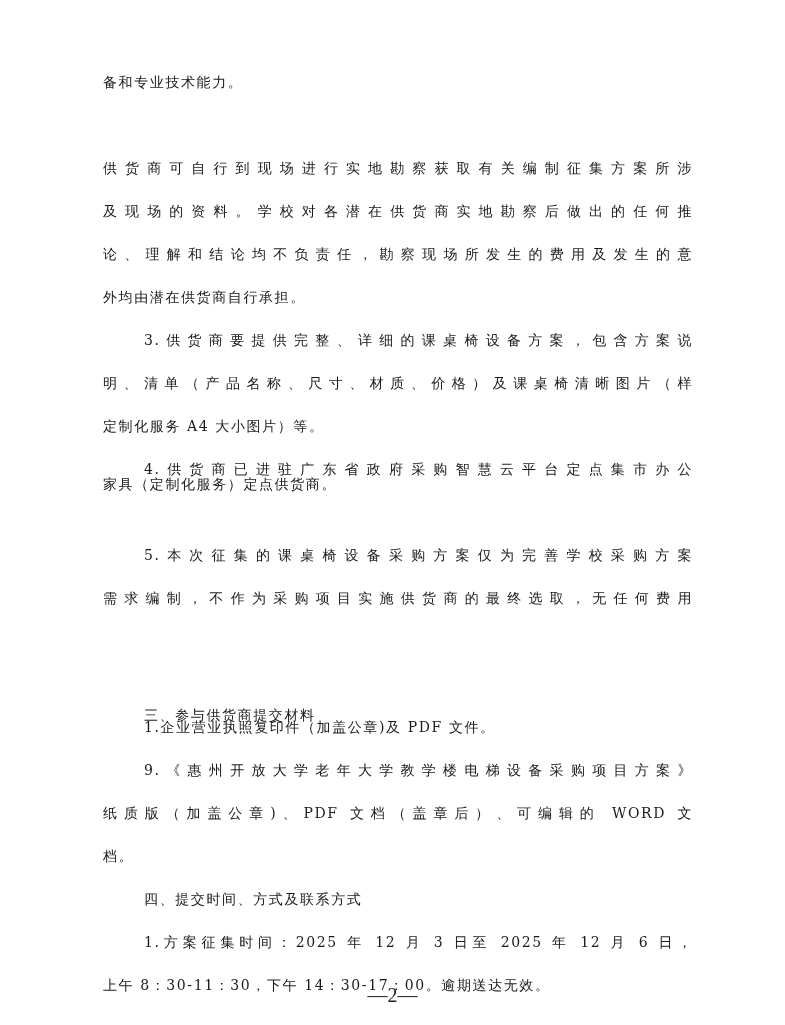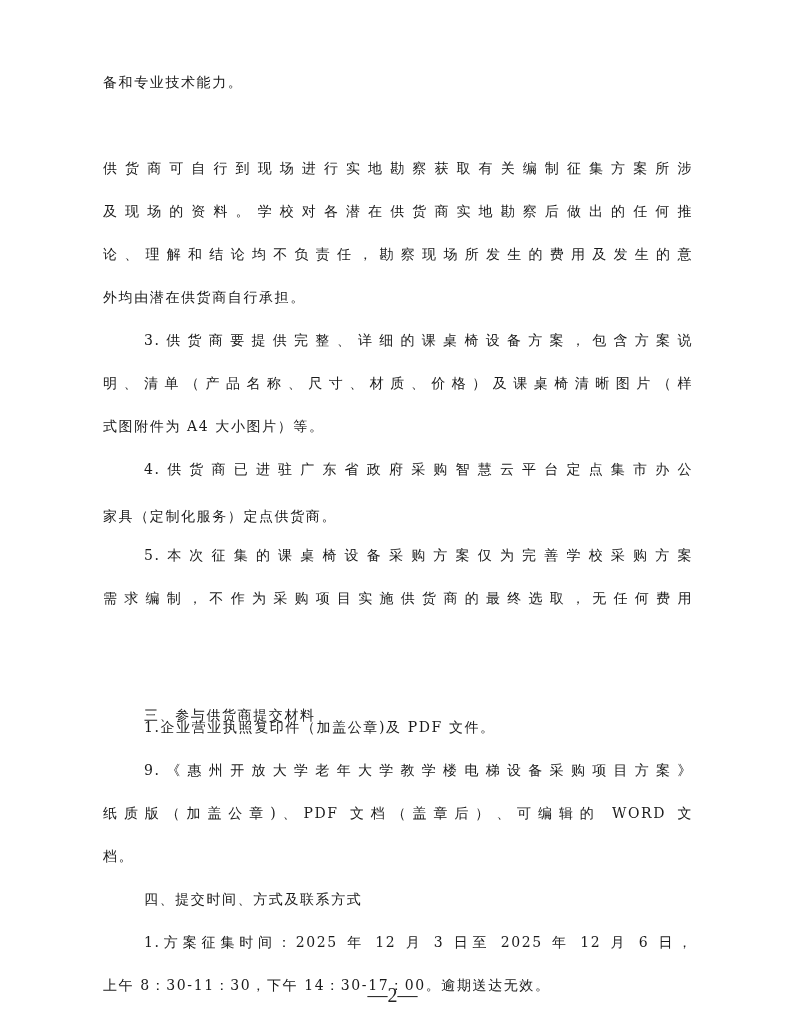--- a/index.html
+++ b/index.html
@@ -60,24 +60,24 @@
 <div class="page">
   <div class="line last" style="top:67px">备和专业技术能力。</div>
 
   <div class="line" style="top:153px">供货商可自行到现场进行实地勘察获取有关编制征集方案所涉</div>
   <div class="line" style="top:196px">及现场的资料。学校对各潜在供货商实地勘察后做出的任何推</div>
   <div class="line" style="top:239px">论、理解和结论均不负责任，勘察现场所发生的费用及发生的意</div>
   <div class="line last" style="top:282px">外均由潜在供货商自行承担。</div>
 
   <div class="line indent" style="top:325px">3.供货商要提供完整、详细的课桌椅设备方案，包含方案说</div>
   <div class="line" style="top:368px">明、清单（产品名称、尺寸、材质、价格）及课桌椅清晰图片（样</div>
-  <div class="line last" style="top:411px">式图附件为 A4 大小图片）等。</div>
+  <div class="line last" style="top:411px">定制化服务 A4 大小图片）等。</div>
 
   <div class="line indent" style="top:454px">4.供货商已进驻广东省政府采购智慧云平台定点集市办公</div>
-  <div class="line last" style="top:501px">家具（定制化服务）定点供货商。</div>
+  <div class="line last" style="top:469px">家具（定制化服务）定点供货商。</div>
 
   <div class="line indent" style="top:540px">5.本次征集的课桌椅设备采购方案仅为完善学校采购方案</div>
   <div class="line" style="top:583px">需求编制，不作为采购项目实施供货商的最终选取，无任何费用</div>
 
   <div class="line indent last" style="top:700px">三、参与供货商提交材料</div>
 
   <div class="line indent last" style="top:712px">1.企业营业执照复印件（加盖公章)及 PDF 文件。</div>
 
   <div class="line indent" style="top:755px">9.《惠州开放大学老年大学教学楼电梯设备采购项目方案》</div>
   <div class="line" style="top:798px">纸质版（加盖公章)、PDF 文档（盖章后）、可编辑的 WORD 文</div>

